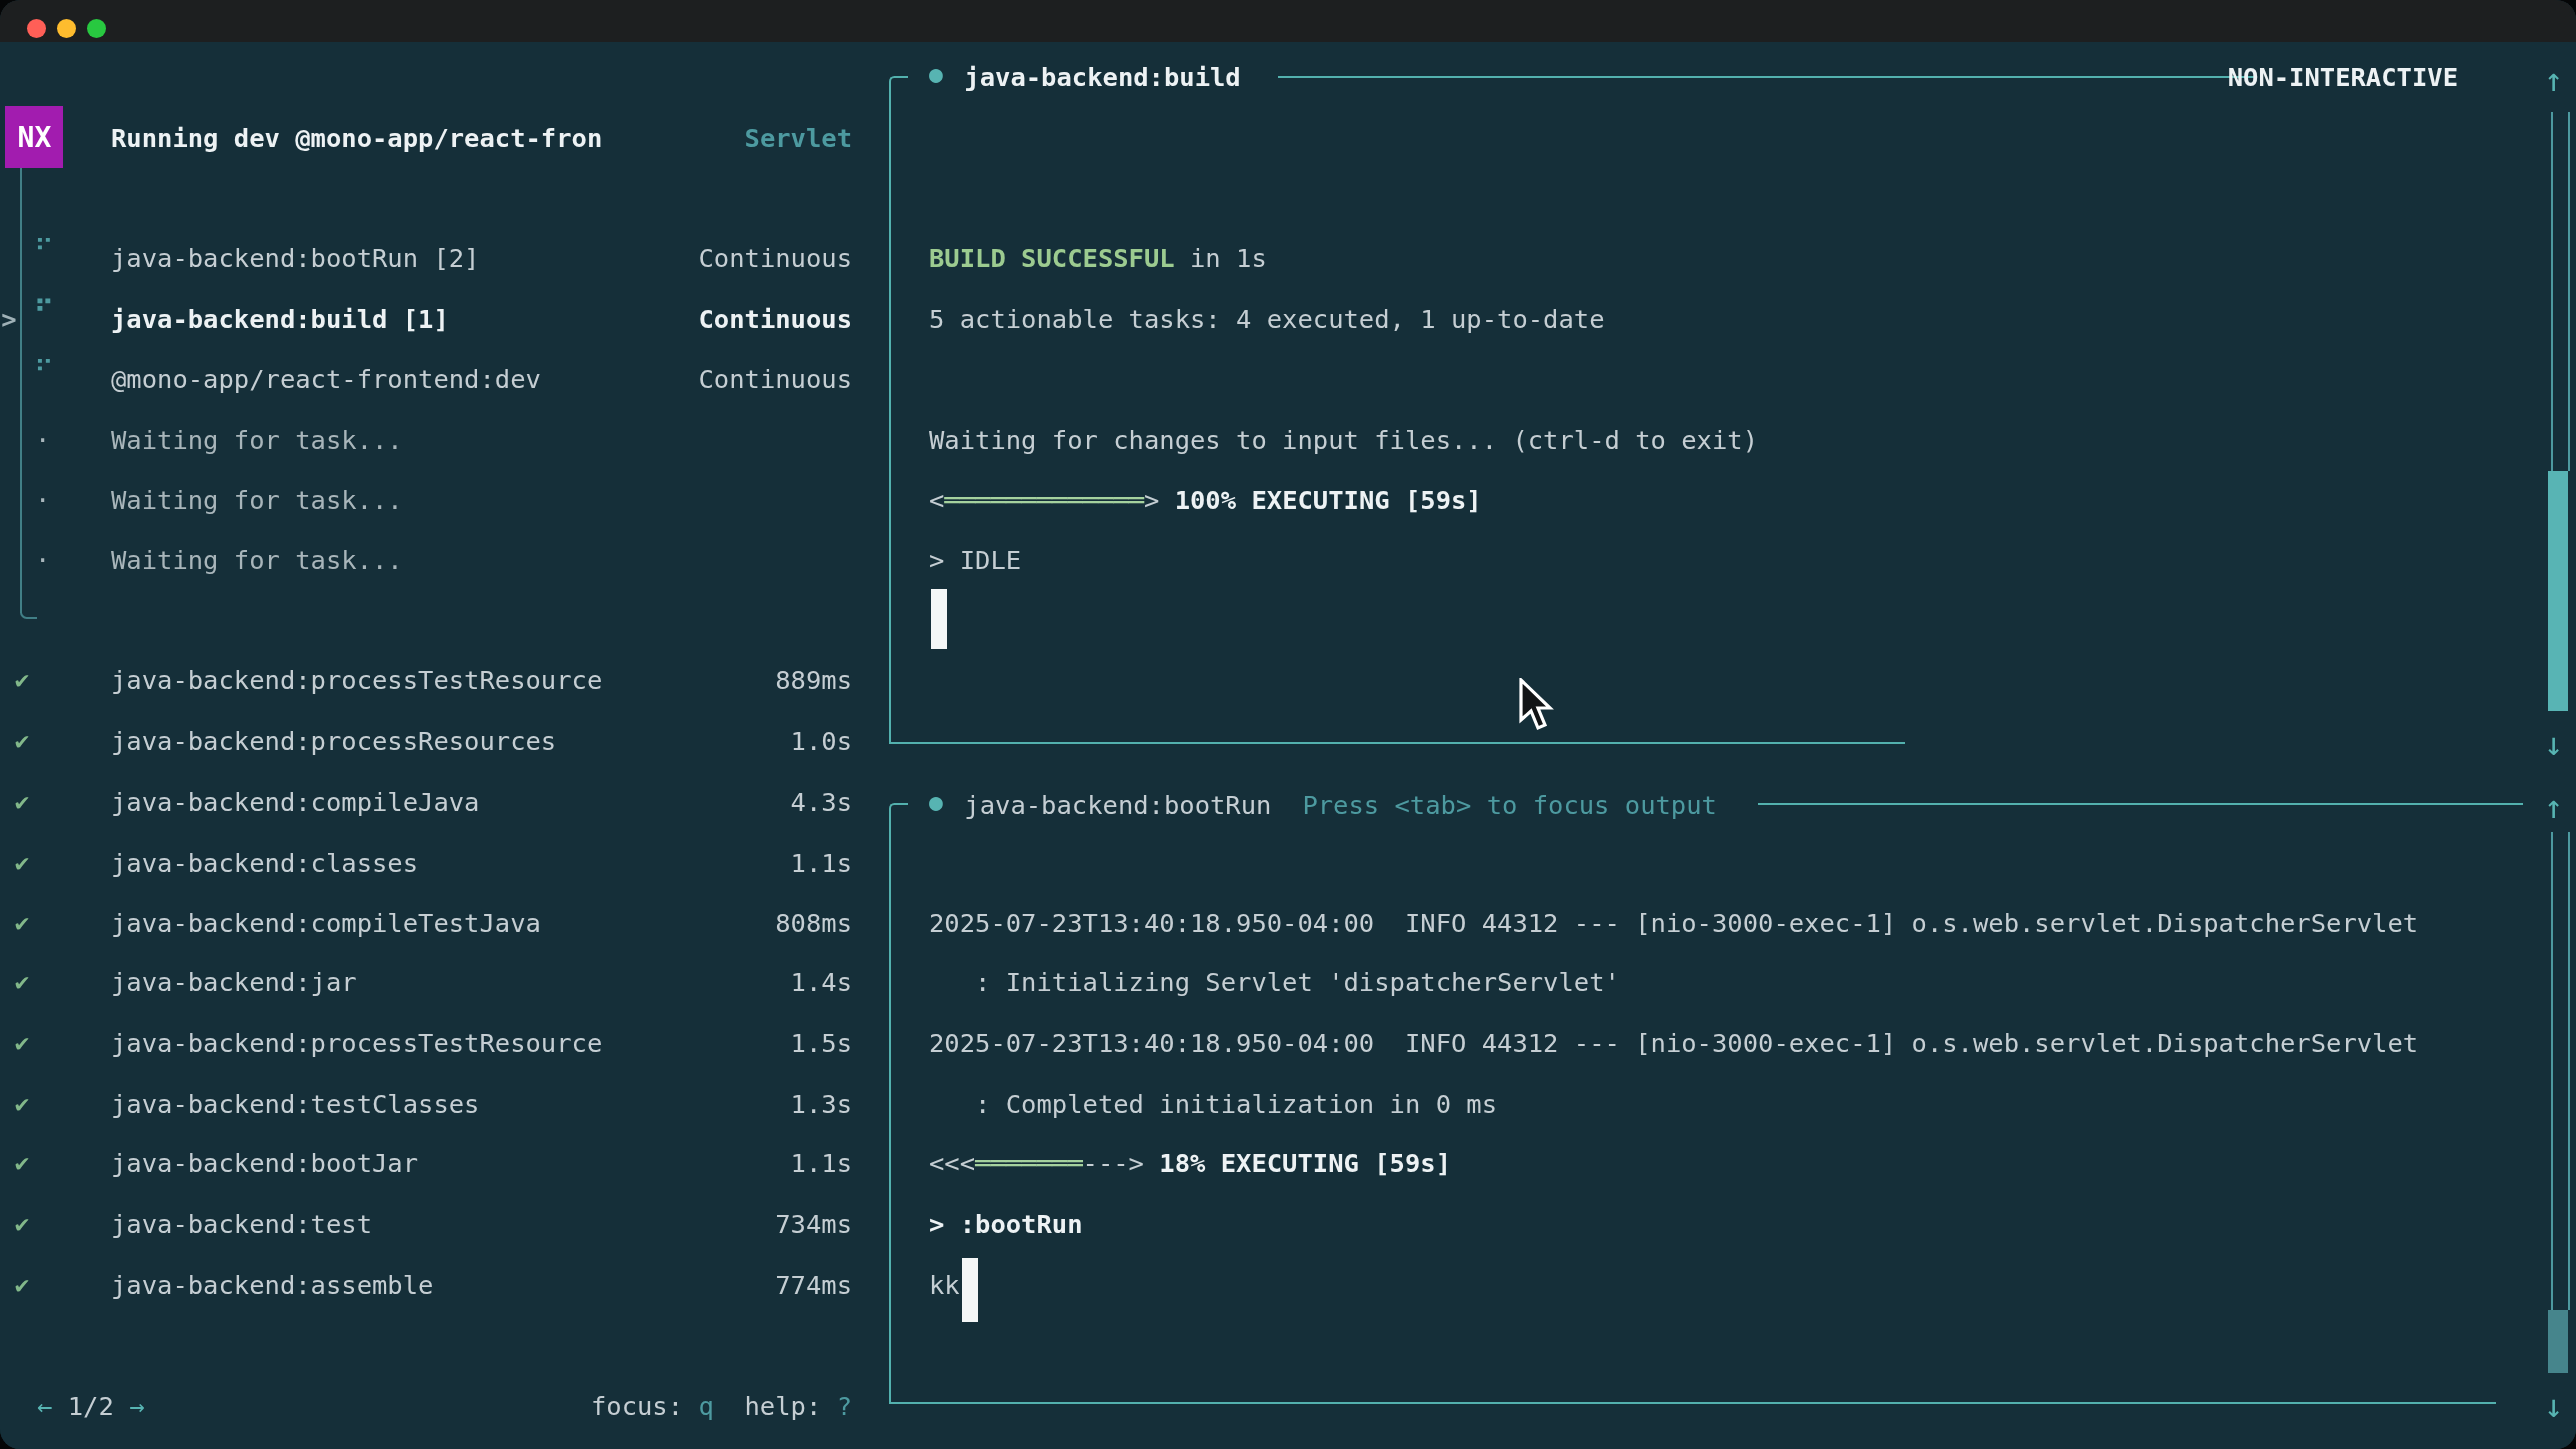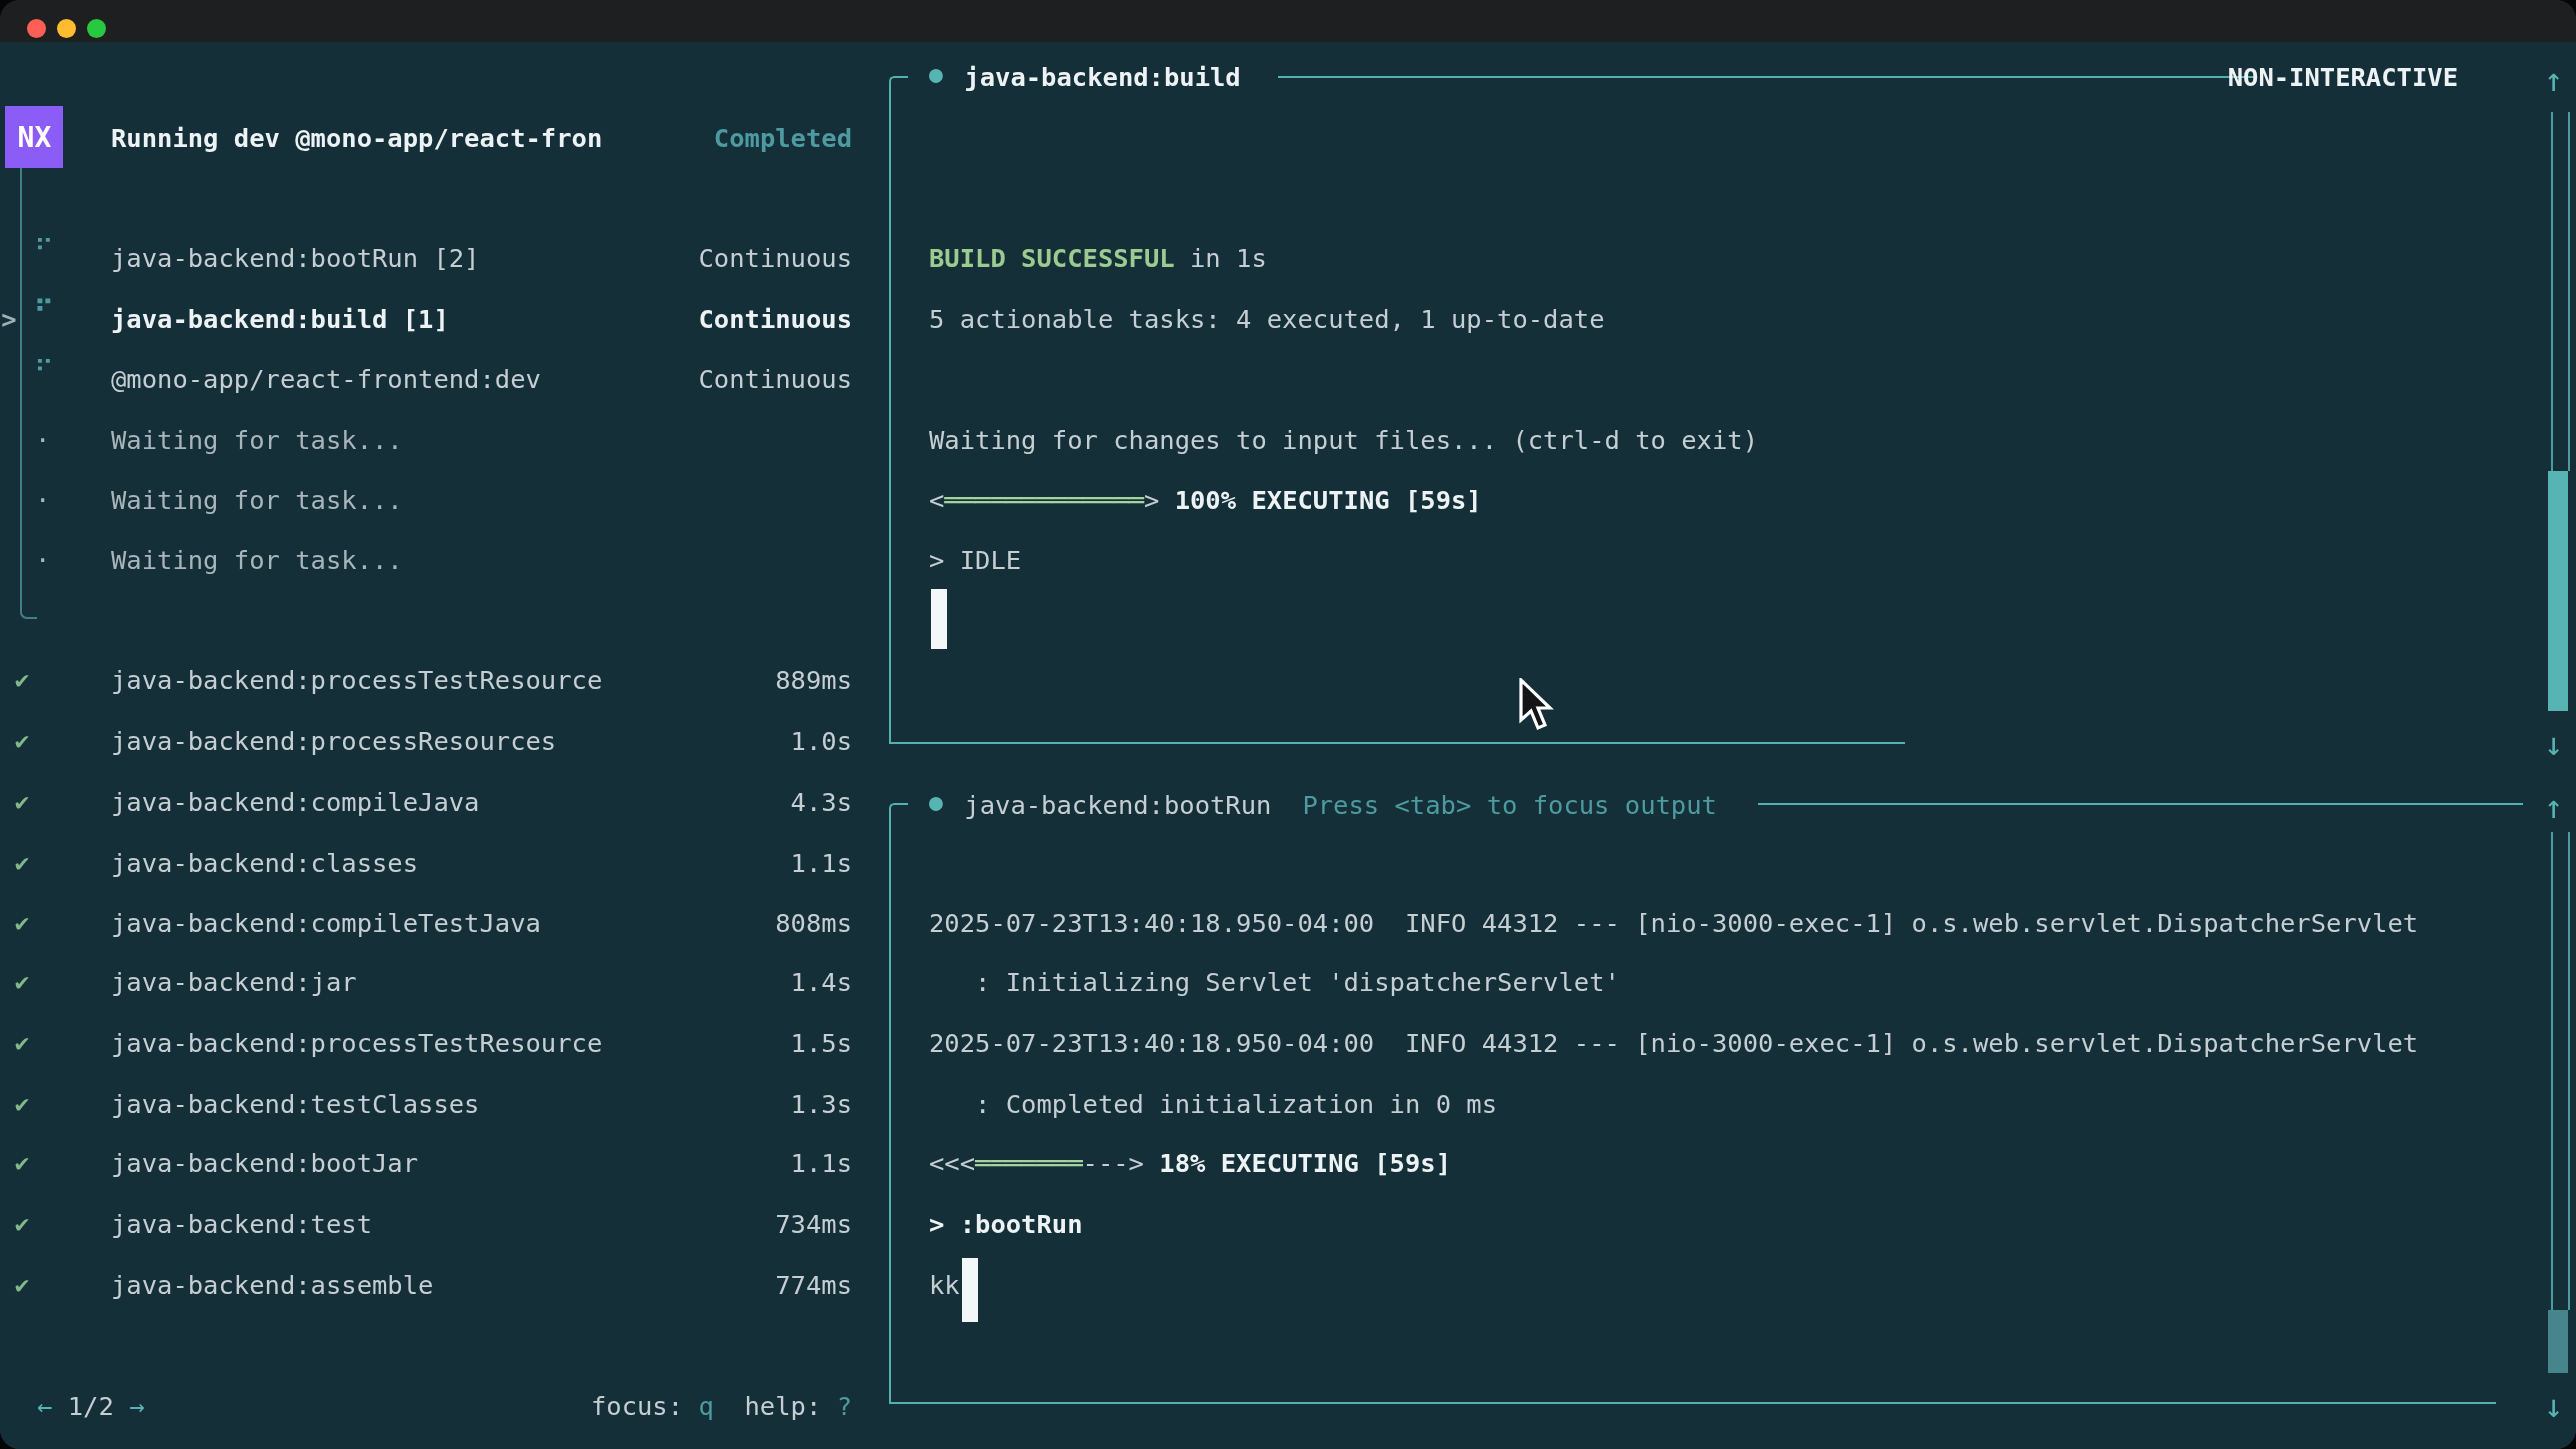--- a/index.html
+++ b/index.html
@@ -13,21 +13,21 @@
   .bold{font-weight:bold;}
   .white{color:#edf2f4;}
   .gray{color:#c5ced3;}
   .dim{color:#a8b5ba;}
   .teal{color:#57b4b2;}
   .mteal{color:#4d9aa0;}
   .green{color:#9ccb90;}
   .bargreen{color:#a5d29e;}
   .right{position:absolute;right:20px;}
   
-  .nx{position:absolute;left:5.4px;top:64px;width:58px;height:62px;background:#8b5cf6;color:#fff;
+  .nx{position:absolute;left:5.4px;top:64px;width:58px;height:62px;background:#a21caf;color:#fff;
       font-weight:bold;display:flex;align-items:center;justify-content:center;font-size:28px;}
   .tree{position:absolute;left:20px;top:126px;width:14.8px;height:449px;
         border-left:2px solid #417f86;border-bottom:2px solid #417f86;border-bottom-left-radius:6.7px;}
   .check{position:absolute;left:14.8px;color:#82b88a;font-size:24px;}
   .spin{position:absolute;left:34px;color:#4d9aa0;transform:translateY(-9.4px);font-size:27px;}
   .bullet{position:absolute;left:35px;color:#a8b5ba;}
   .lbl{position:absolute;left:111px;}
   .sel{position:absolute;left:1.3px;color:#9fb1b7;}
   
   .hline{position:absolute;height:2px;background:#53b1ae;}
@@ -51,21 +51,21 @@
       <div class="tl" style="left:87px;background:#28c840;"></div>
     </div>
 
     <div class="content">
 
       <div class="nx">NX</div>
       <div class="tree"></div>
 
       <div class="trow bold" style="left:0;width:872px;top:66px;">
         <span class="lbl white">Running dev @mono-app/react-fron</span>
-        <span class="right mteal bold">Completed</span>
+        <span class="right mteal bold">Servlet</span>
       </div>
 
       <div class="trow" style="left:0;width:872px;top:186px;">
         <span class="spin">⠋</span>
         <span class="lbl gray">java-backend:bootRun [2]</span>
         <span class="right gray">Continuous</span>
       </div>
       <div class="trow bold" style="left:0;width:872px;top:247px;">
         <span class="sel">&gt;</span>
         <span class="spin">⠋</span>

